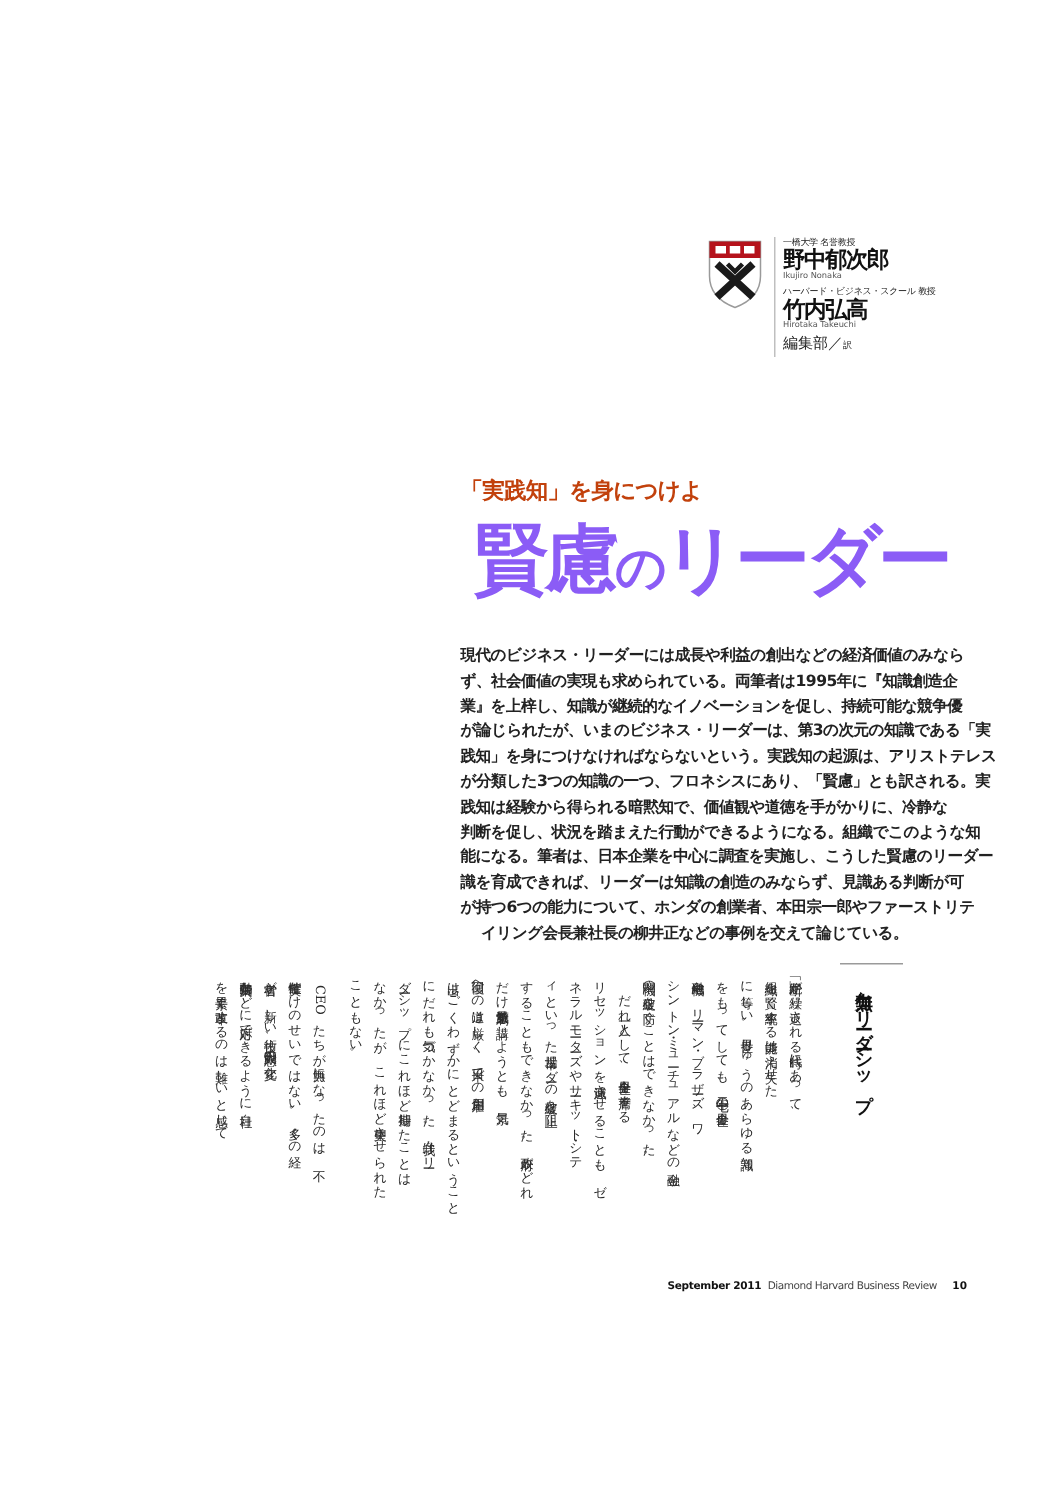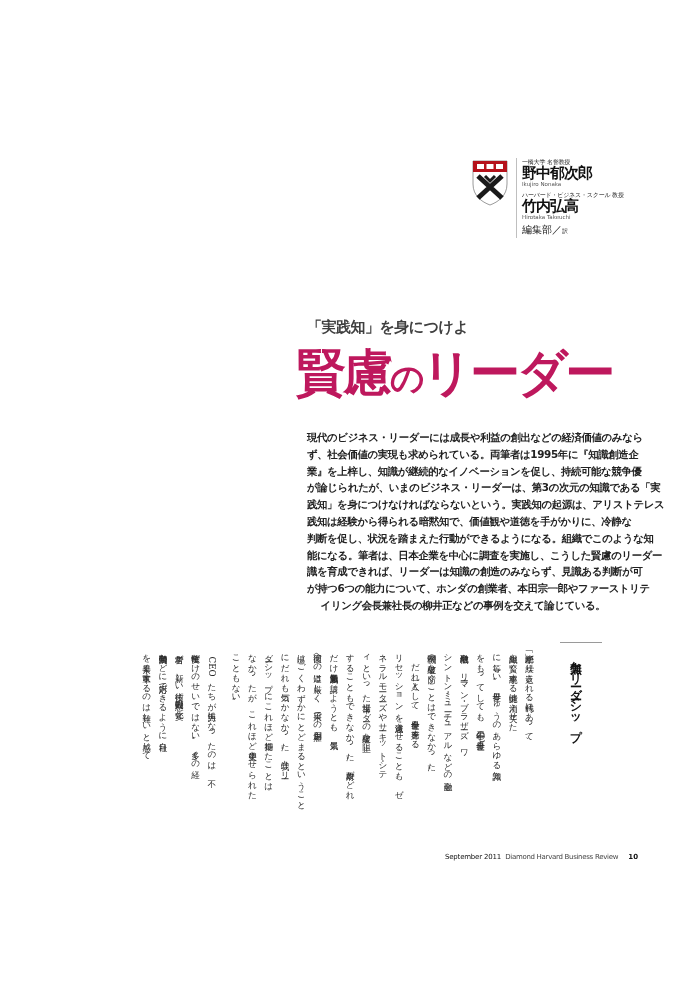--- a/index.html
+++ b/index.html
@@ -14,38 +14,38 @@
     .hbs-shield { position: absolute; left: 0; top: 2px; width: 36px; height: 46px; }
     .author-rule { position: absolute; left: 44px; top: 0; width: 1px; height: 80px; background: #bfbfbf; }
     .author-text { position: absolute; left: 50px; top: 0; width: 110px; }
     .aff { font-family: "DejaVu Sans", sans-serif; font-size: 6px; line-height: 7px; color: #222; white-space: nowrap; letter-spacing: -0.2px; }
     .aname { font-family: "DejaVu Serif", serif; font-size: 15px; line-height: 16px; font-weight: bold; color: #111; white-space: nowrap; letter-spacing: -1px; }
     .romaji { font-family: "DejaVu Sans", sans-serif; font-size: 5.5px; line-height: 7px; color: #555; white-space: nowrap; }
     .editor { margin-top: 3px; font-size: 10px; line-height: 12px; color: #222; white-space: nowrap; }
     .editor .small { font-size: 6px; }
 
     
-    .subtitle { position: absolute; left: 287px; top: 318px; font-family: "DejaVu Sans", sans-serif; font-weight: bold; font-size: 15px; line-height: 18px; color: #404040; white-space: nowrap; letter-spacing: -0.5px; }
-    .title { position: absolute; left: 276px; top: 343px; font-family: "DejaVu Serif", serif; font-weight: bold; font-size: 50px; line-height: 60px; color: #be185d; white-space: nowrap; letter-spacing: -3px; }
+    .subtitle { position: absolute; left: 287px; top: 318px; font-family: "DejaVu Sans", sans-serif; font-weight: bold; font-size: 15px; line-height: 18px; color: #c2410c; white-space: nowrap; letter-spacing: -0.5px; }
+    .title { position: absolute; left: 296px; top: 343px; font-family: "DejaVu Serif", serif; font-weight: bold; font-size: 50px; line-height: 60px; color: #8b5cf6; white-space: nowrap; letter-spacing: -3px; }
     .title .no { font-size: 34px; }
 
     
     .abstract { position: absolute; left: 287px; top: 429px; width: 312px; font-family: "DejaVu Sans", sans-serif; font-weight: bold; font-size: 10.4px; line-height: 16.8px; color: #222; }
     .abstract .line { display: block; white-space: nowrap; letter-spacing: -0.35px; text-align: center; }
 
     
     .section-rule { position: absolute; left: 540px; top: 642px; width: 42px; height: 1px; background: #9a9a9a; }
     .section-heading { position: absolute; left: 549px; top: 652px; writing-mode: vertical-rl; font-family: "DejaVu Serif", serif; font-weight: bold; font-size: 12px; line-height: 14px; letter-spacing: 0px; color: #111; white-space: nowrap; }
     .vbody { position: absolute; top: 648px; right: 182px; height: 150px; writing-mode: vertical-rl; font-family: "DejaVu Serif", serif; font-size: 8.6px; line-height: 16.3px; color: #2a2a2a; }
     .vbody .vline { display: block; white-space: nowrap; }
     .vbody .vblank { display: block; width: 8px; }
 
     
     .footer { position: absolute; left: 425px; top: 852px; width: 175px; font-family: "DejaVu Sans", sans-serif; font-size: 7px; line-height: 10px; color: #111; white-space: nowrap; }
-    .footer .issue { font-weight: normal; letter-spacing: -0.2px; }
+    .footer .issue { font-weight: bold; letter-spacing: -0.2px; }
     .footer .mag { color: #444; margin-left: 2px; letter-spacing: -0.3px; }
     .footer .pg { font-weight: bold; margin-left: 8px; }
   </style>
 </head>
 <body>
 
 <div class="page">
 
   <div class="author-block">
     <svg class="hbs-shield" viewBox="0 0 36 46">
@@ -75,20 +75,21 @@
   <div class="title">
     <span>賢慮</span><span class="no">の</span><span>リーダー</span>
   </div>
 
   <div class="abstract">
     <span class="line">現代のビジネス・リーダーには成長や利益の創出などの経済価値のみなら</span>
     <span class="line">ず、社会価値の実現も求められている。両筆者は1995年に『知識創造企</span>
     <span class="line">業』を上梓し、知識が継続的なイノベーションを促し、持続可能な競争優</span>
     <span class="line">が論じられたが、いまのビジネス・リーダーは、第3の次元の知識である「実</span>
     <span class="line">践知」を身につけなければならないという。実践知の起源は、アリストテレス</span>
+    <span class="line">が分類した3つの知識の一つ、フロネシスにあり、「賢慮」とも訳される。実</span>
     <span class="line">践知は経験から得られる暗黙知で、価値観や道徳を手がかりに、冷静な</span>
     <span class="line">判断を促し、状況を踏まえた行動ができるようになる。組織でこのような知</span>
     <span class="line">能になる。筆者は、日本企業を中心に調査を実施し、こうした賢慮のリーダー</span>
     <span class="line">識を育成できれば、リーダーは知識の創造のみならず、見識ある判断が可</span>
     <span class="line">が持つ6つの能力について、ホンダの創業者、本田宗一郎やファーストリテ</span>
     <span class="line">イリング会長兼社長の柳井正などの事例を交えて論じている。</span>
   </div>
 
   <div class="section-rule"></div>
   <div class="section-heading">無力なリーダーシップ</div>

